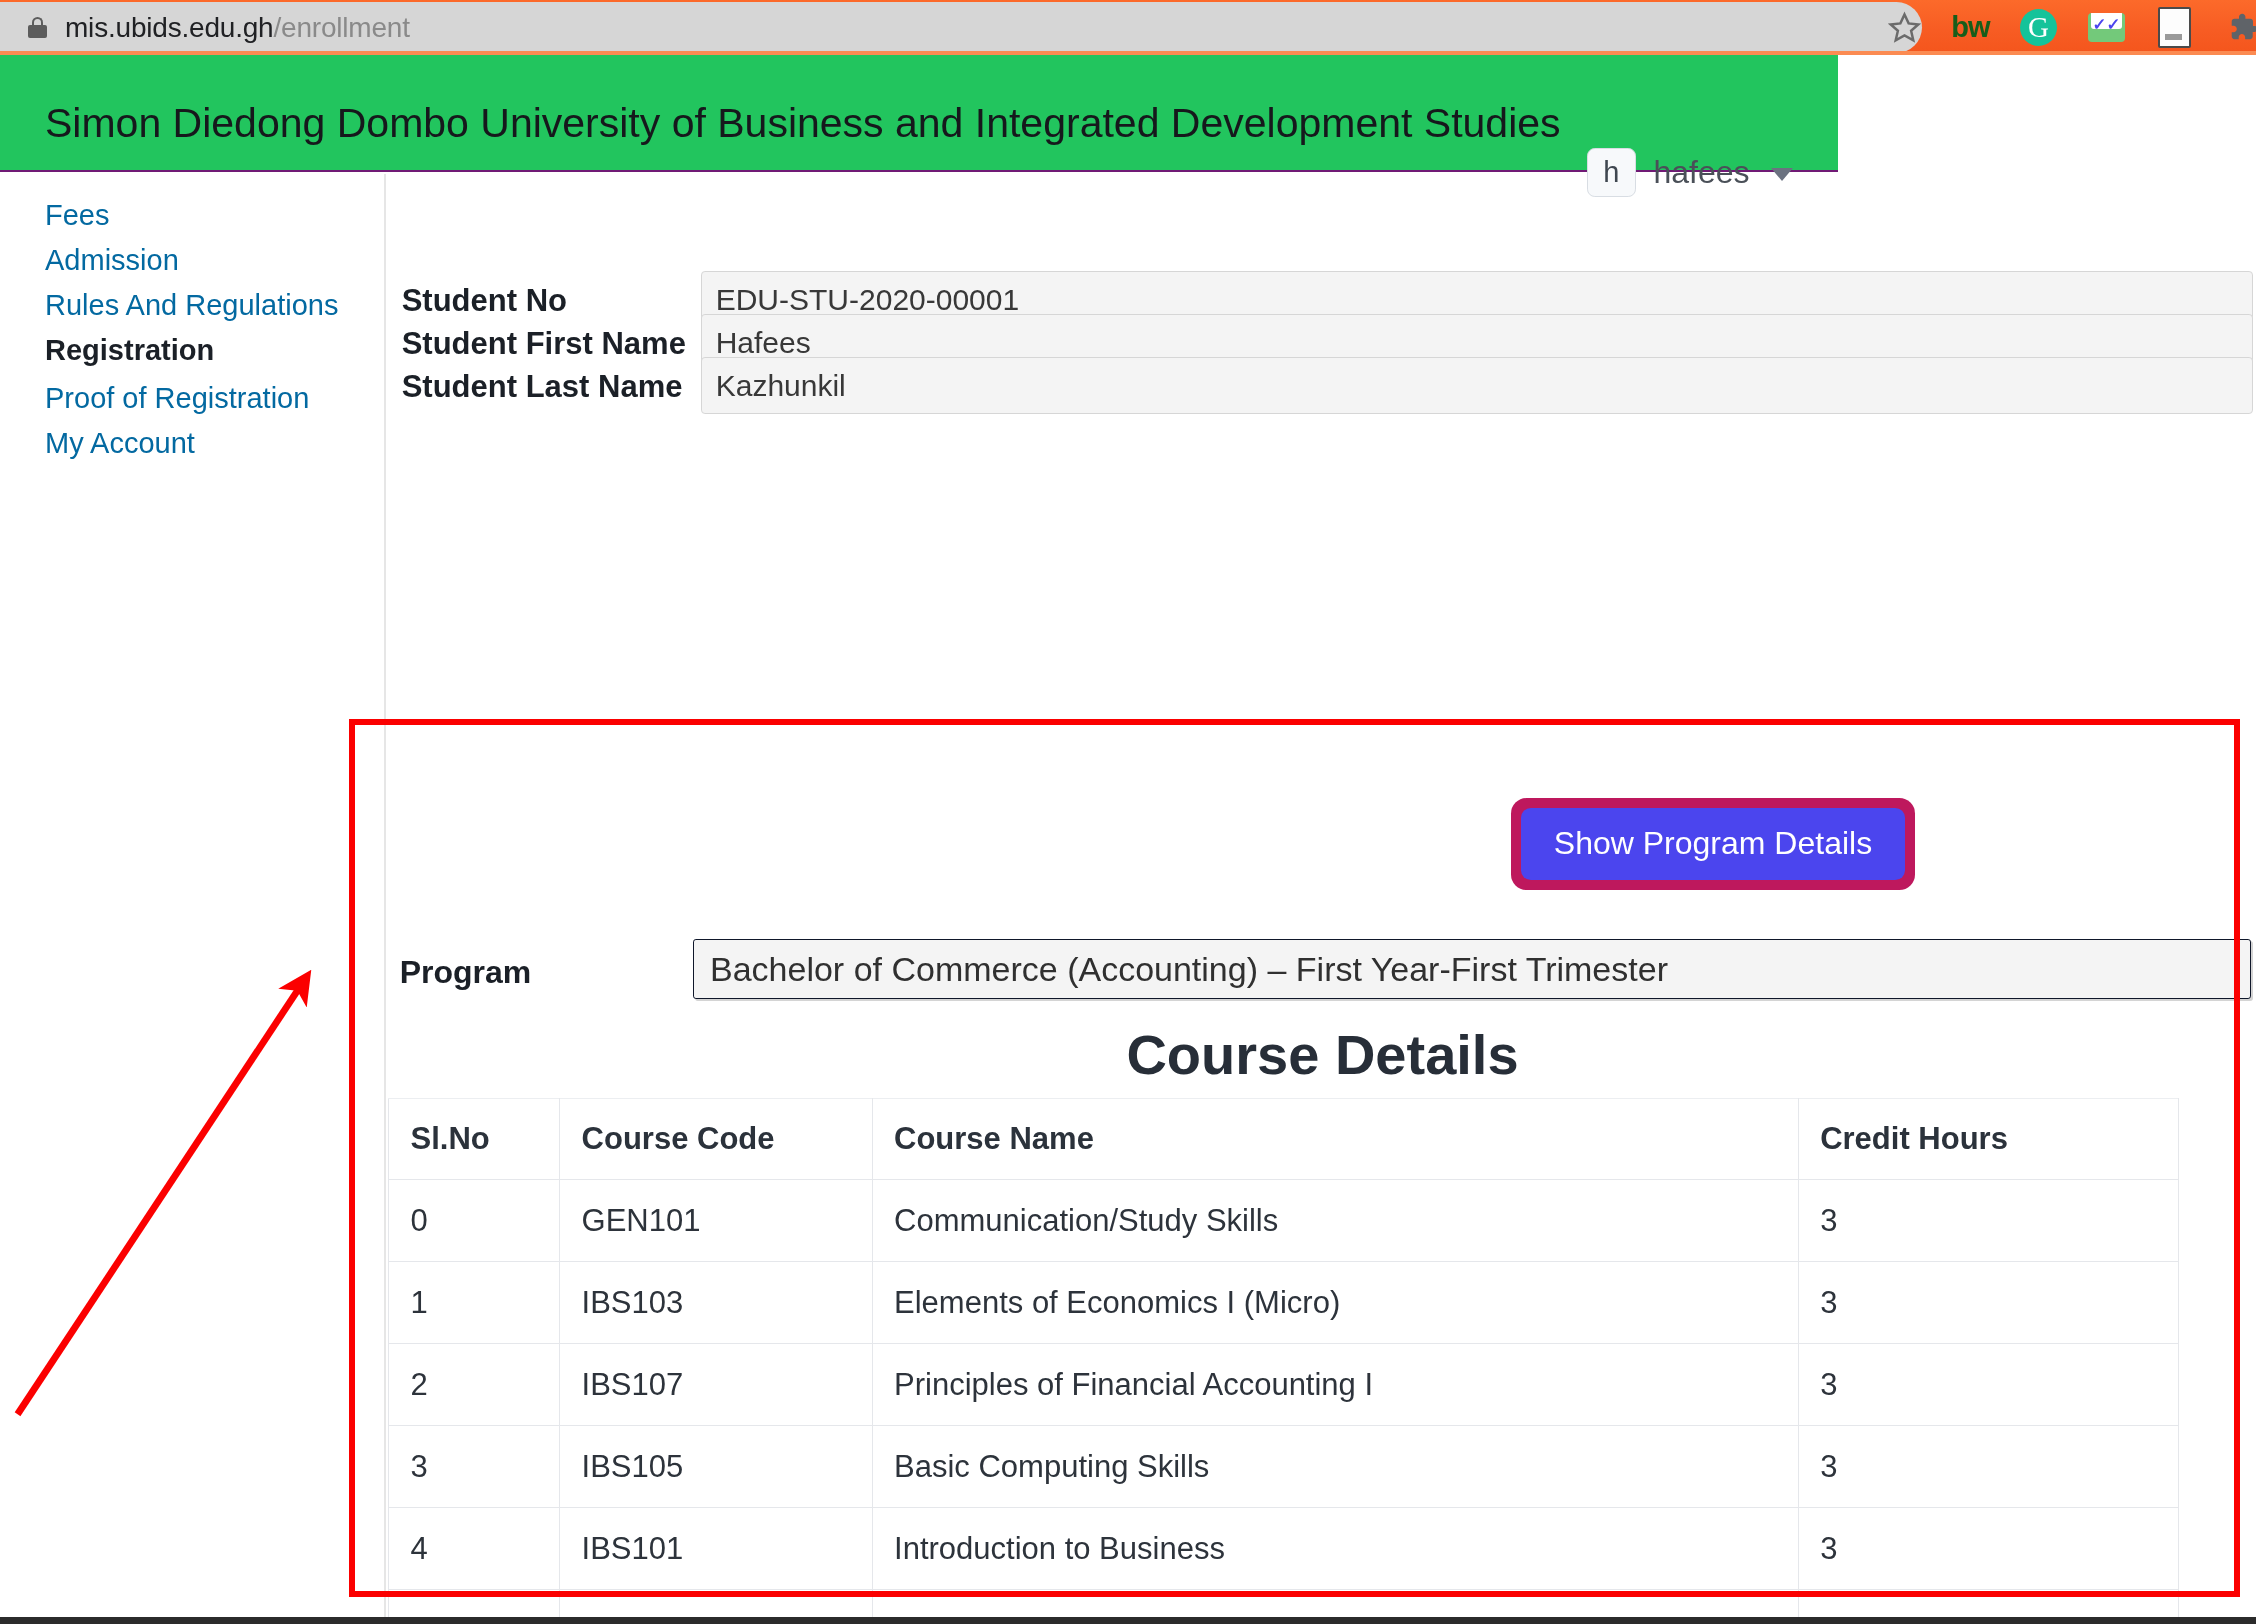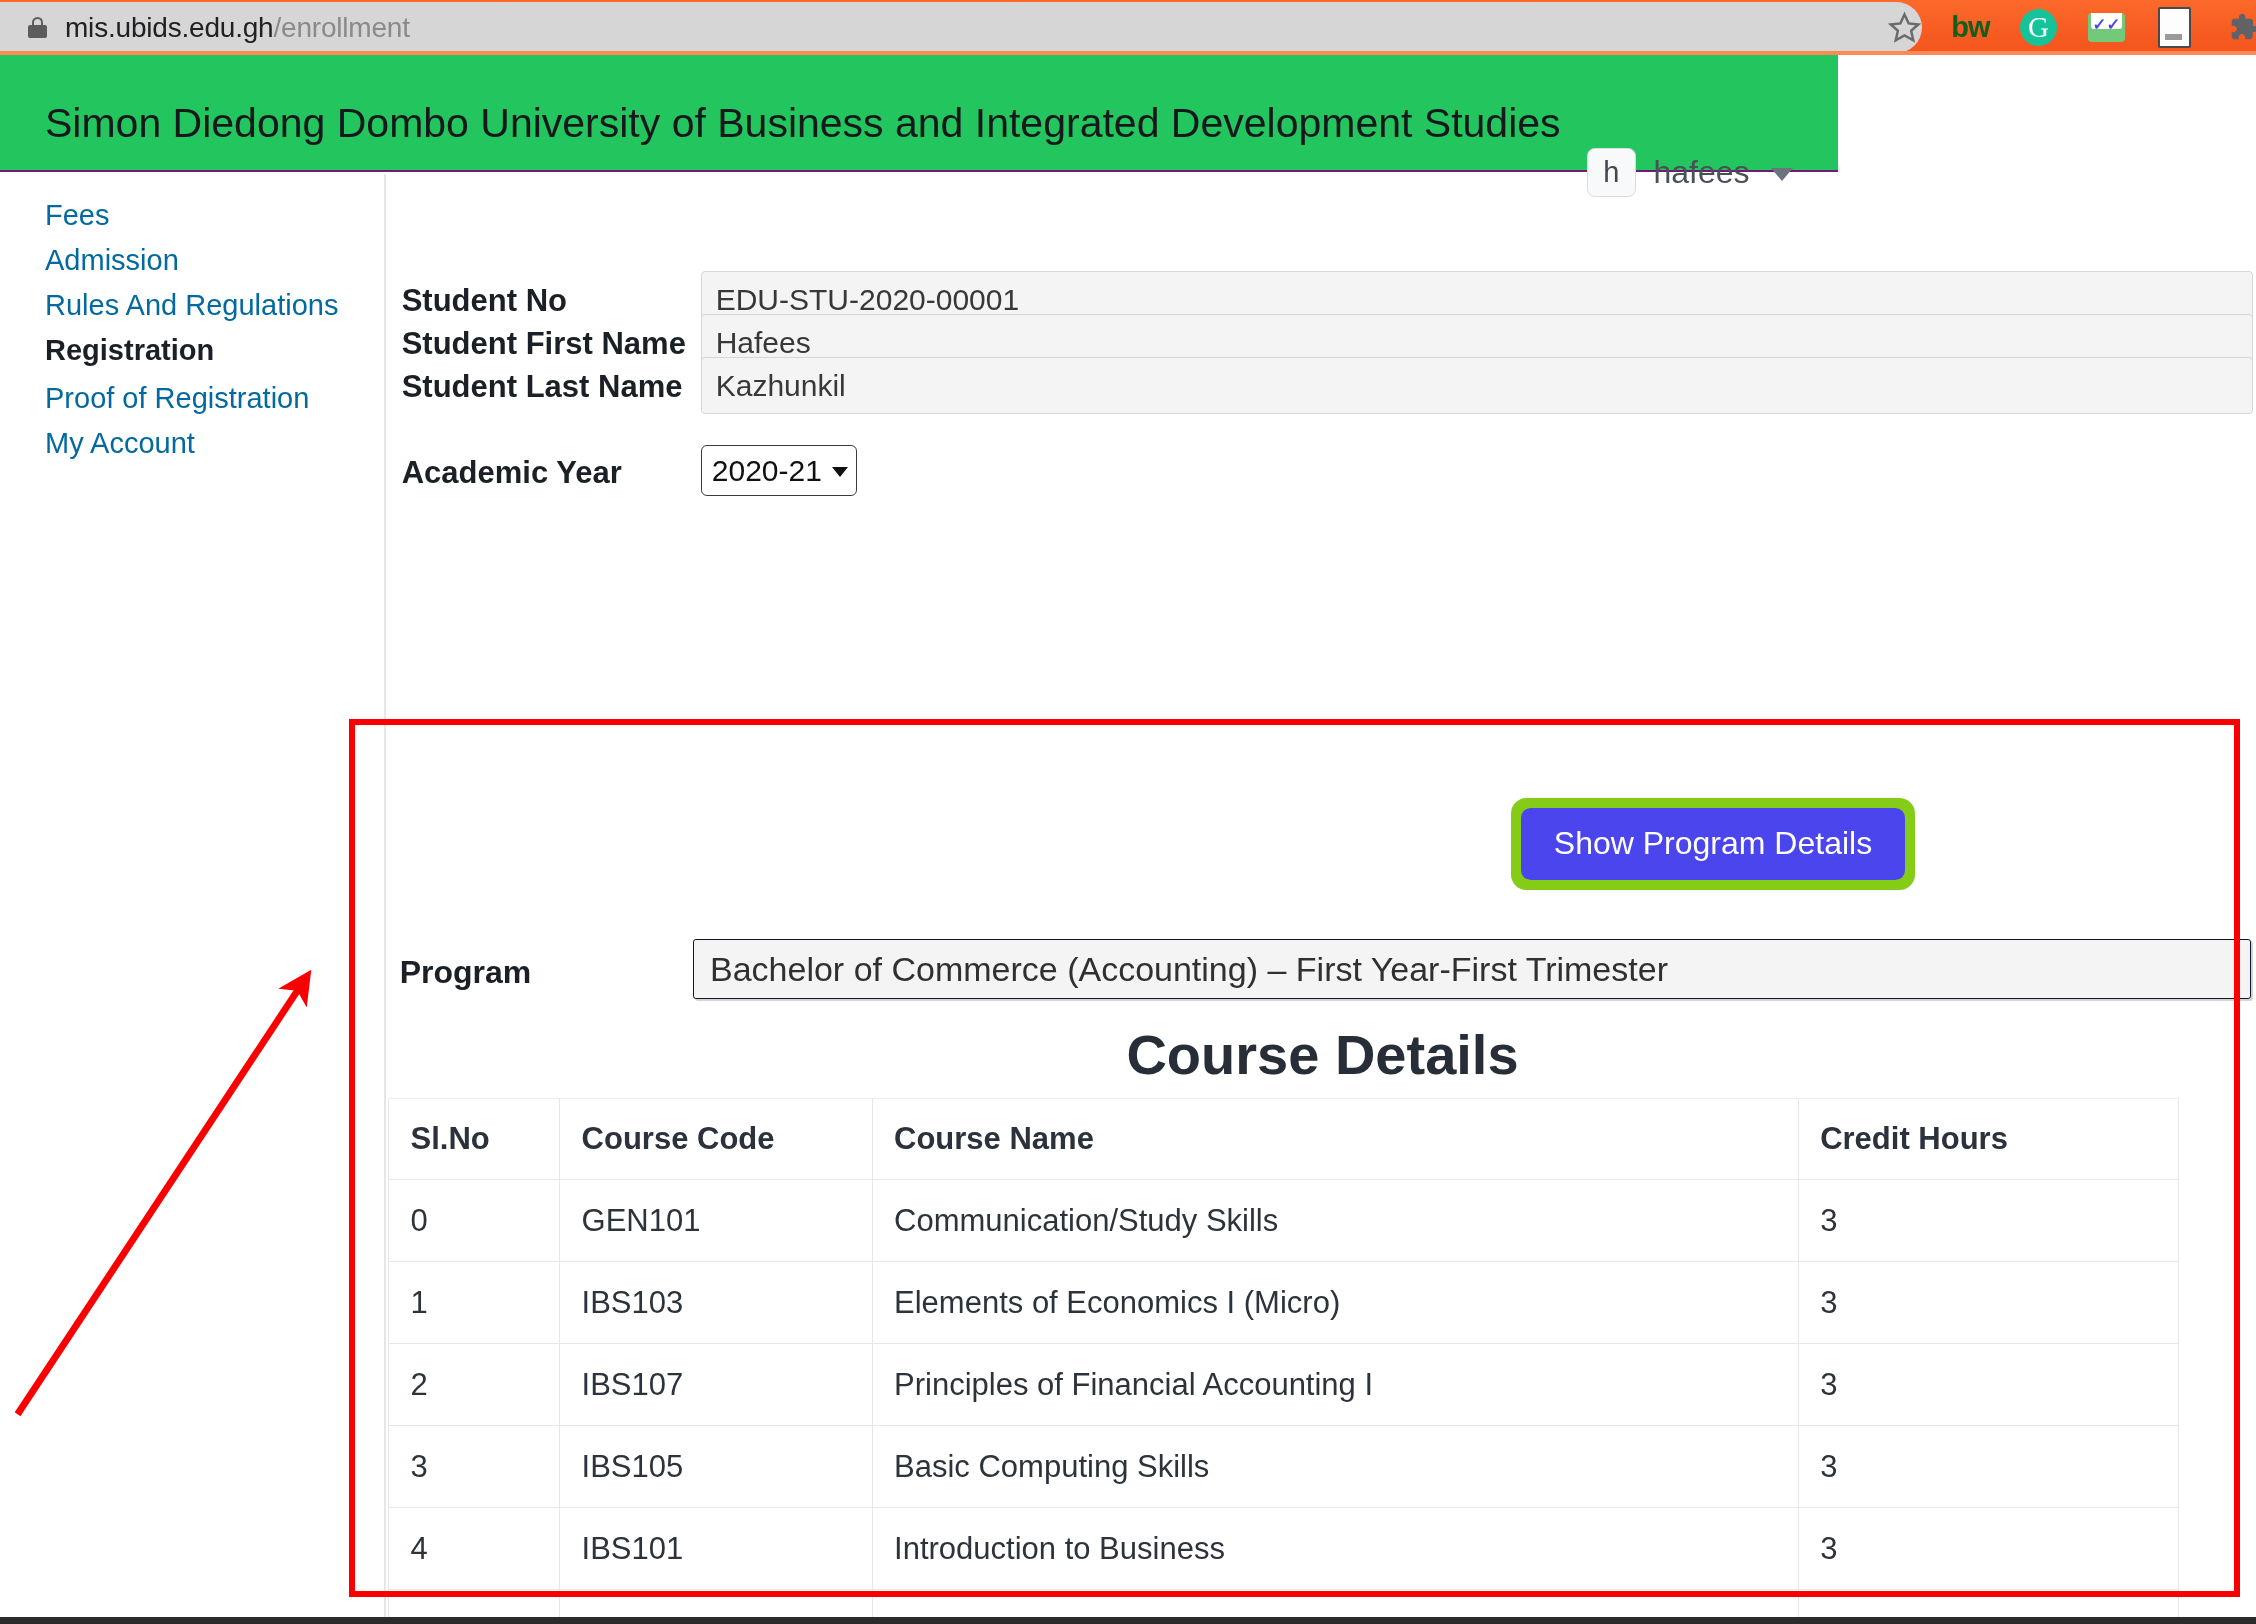--- a/index.html
+++ b/index.html
@@ -284,21 +284,21 @@
     border-top: 10.7px solid #111;
     margin-top: 2.9px;
   }
 
   
   .show-btn-wrap {
     position: absolute;
     left: 1123px;
     top: 624px;
     padding: 9.8px;
-    background: #84cc16;
+    background: #be185d;
     border-radius: 15.6px;
   }
   .show-btn {
     background: #4b45ee;
     color: #ffffff;
     font-size: 32px;
     font-family: "Liberation Sans", sans-serif;
     border: none;
     border-radius: 9.8px;
     padding: 17.6px 33px;
@@ -473,27 +473,20 @@
     <div class="form-input">EDU-STU-2020-00001</div>
   </div>
   <div class="form-row" style="top:152px;">
     <div class="form-label">Student First Name</div>
     <div class="form-input">Hafees</div>
   </div>
   <div class="form-row" style="top:195px;">
     <div class="form-label">Student Last Name</div>
     <div class="form-input">Kazhunkil</div>
   </div>
-  <div class="form-row" style="top:281px;">
-    <div class="form-label">Academic Year</div>
-    <div class="year-select">
-      <span>2020-21</span>
-      <span class="sel-caret"></span>
-    </div>
-  </div>
 
   <div class="show-btn-wrap">
     <button class="show-btn">Show Program Details</button>
   </div>
 
   <div class="program-row">
     <div class="program-label">Program</div>
     <div class="program-input">Bachelor of Commerce (Accounting) – First Year-First Trimester</div>
   </div>
 

